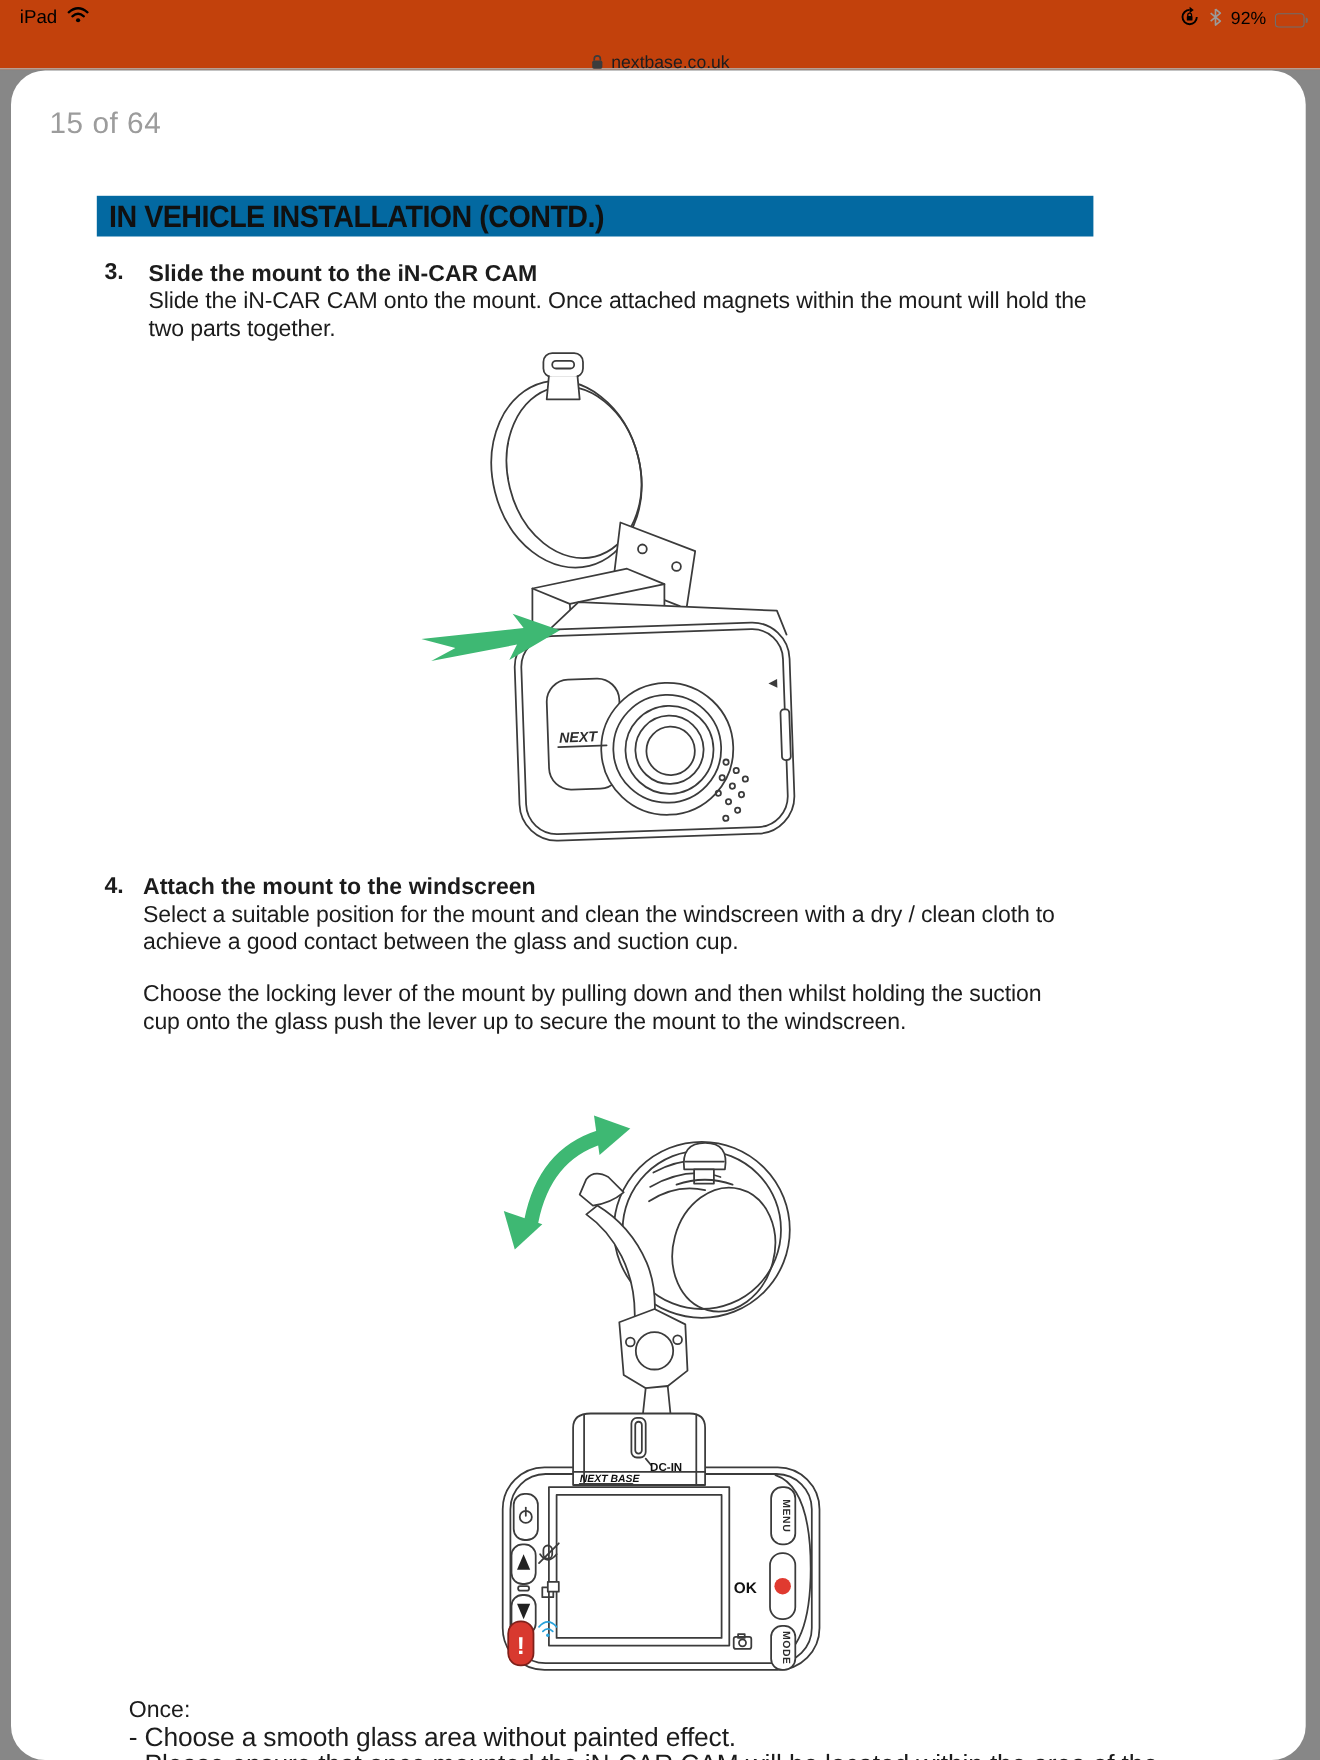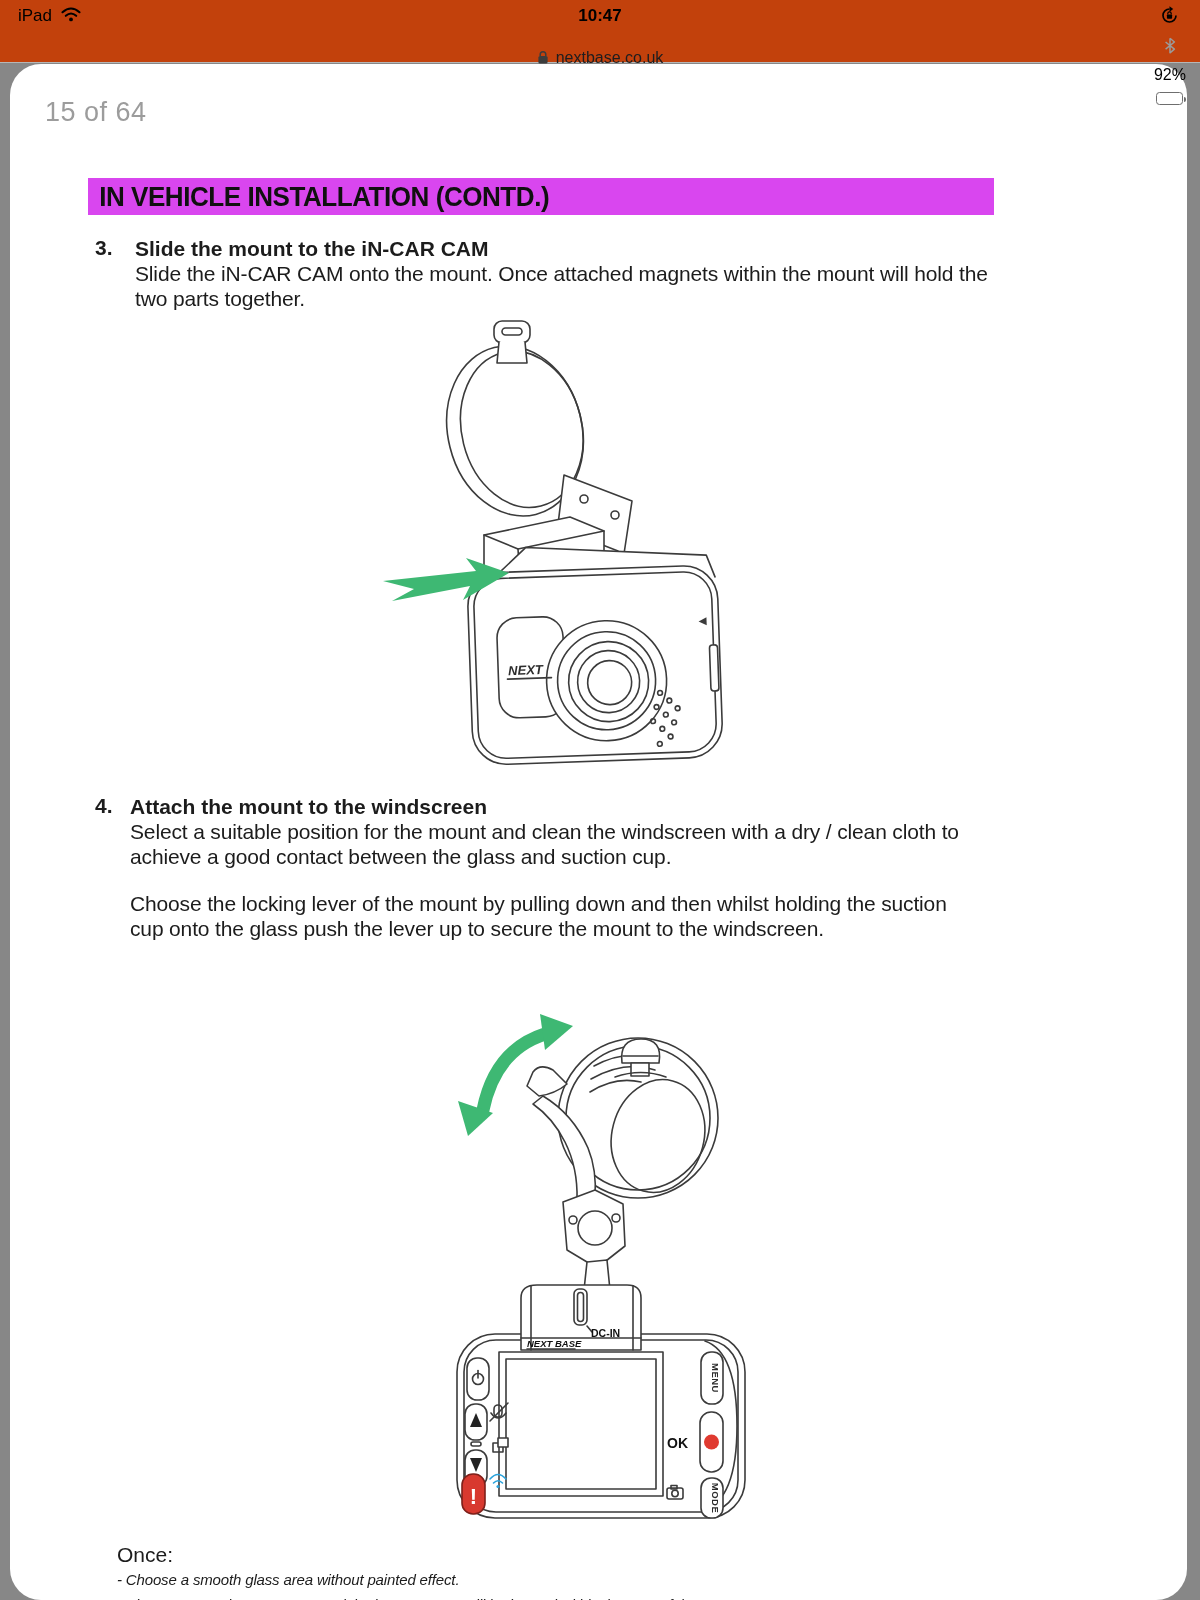--- a/index.html
+++ b/index.html
@@ -13,21 +13,21 @@
   .statusbar {
     position:absolute; top:0; left:0; width:1200px; height:63px;
     background:#c2410c; border-bottom:1px solid #b6b6b6; z-index:50;
   }
   .sb-left { position:absolute; left:18px; top:6px; display:flex; align-items:center; gap:9px; }
   .sb-device { font-size:17px; color:#000; }
   .sb-time {
     position:absolute; top:6px; left:0; width:100%; text-align:center;
     font-size:17px; font-weight:700; color:#000;
   }
-  .sb-right { position:absolute; right:14px; top:6px; display:flex; align-items:center; gap:8px;flex-direction:column; }
+  .sb-right { position:absolute; right:14px; top:6px; display:flex; align-items:center; gap:8px; }
   .sb-batt-pct { font-size:16px; color:#000; }
   .battery { position:relative; width:27px; height:13px; border:1px solid #6e6e6e; border-radius:3.5px; padding:1px; }
   .battery .fill { height:100%; width:88%; background:#000; border-radius:2px; }
   .battery .nub { position:absolute; right:-4px; top:3.5px; width:2.5px; height:5px; background:#6e6e6e; border-radius:0 2px 2px 0; }
   .sb-url {
     position:absolute; top:33px; left:0; width:100%; text-align:center;
     font-size:16px; color:#1d1d1f;margin-top:16px;
   }
   .sb-url .lockwrap { display:inline-block; vertical-align:-2px; margin-right:7px; }
   
@@ -36,58 +36,57 @@
     position:absolute; left:10px; top:0; width:1177px; height:1536px;
     background:#ffffff; overflow:hidden;border-radius:31px;
   }
   .page-indicator {
     position:absolute; left:35px; top:33px;
     font-size:27px; color:#9c9c9c; letter-spacing:0.5px;
   }
   .brand-logo { position:absolute; right:97px; top:47px; width:204px; height:42px; }
   .section-header {
     position:absolute; left:78px; top:114px; width:906px; height:37px;
-    background:#d946ef; overflow:hidden;
+    background:#0369a1; overflow:hidden;
   }
   .section-header span {
     display:inline-block; font-size:28px; font-weight:700; color:#101010;
     line-height:37px; padding-left:12px; letter-spacing:-0.5px;
     transform:scaleX(0.93); transform-origin:left center; white-space:nowrap;
   }
   .step { position:absolute; display:flex; color:#1c1c1c; }
   .step-num { width:40px; font-size:21px; font-weight:700; flex:none; }
   .step4 .step-num { width:35px; }
   .step-title { font-size:21px; font-weight:700; line-height:25px; white-space:pre; }
   .step-par { font-size:21px; line-height:25px; white-space:pre; letter-spacing:-0.15px; margin:0 0 22px 0; }
   .step-par:last-child { margin-bottom:0; }
   .step3 { left:85px; top:172px; }
   .step4 { left:85px; top:730px; }
   .figure { position:absolute; }
   .fig1 { left:368px; top:255px; width:352px; height:452px; }
   .fig2 { left:435px; top:942px; width:320px; height:515px; }
   .note-block { position:absolute; left:107px; top:1478px; color:#1c1c1c; }
   .note-label { font-size:21px; line-height:25px; white-space:pre; }
-  .note-line { font-size:15px; line-height:25px; white-space:pre; letter-spacing:-0.15px;font-style:italic; }
+  .note-line { font-size:24px; line-height:25px; white-space:pre; letter-spacing:-0.15px; }
   svg text { font-family:"Liberation Sans", sans-serif; }
 </style>
 </head>
 <body>
 
 <header class="statusbar">
   <div class="sb-left">
     <span class="sb-device">iPad</span>
     <span>
       <svg width="20" height="15" viewBox="0 0 20 15">
         <path d="M1.5 5.2 Q10 -2.2 18.5 5.2" fill="none" stroke="#000" stroke-width="2.1" stroke-linecap="round"></path>
         <path d="M4.8 8.8 Q10 4.2 15.2 8.8" fill="none" stroke="#000" stroke-width="2.1" stroke-linecap="round"></path>
         <circle cx="10" cy="12.4" r="1.9" fill="#000"></circle>
       </svg>
     </span>
   </div>
-  <div class="sb-time">10:47</div>
   <div class="sb-right">
     <span>
       <svg width="19" height="19" viewBox="0 0 19 19">
         <path d="M16 9.5 A6.5 6.5 0 1 1 9.5 3" fill="none" stroke="#000" stroke-width="1.7"></path>
         <polygon points="9.5,0.2 9.5,6 13.2,3.1" fill="#000"></polygon>
         <path d="M7.8 8.6 v-1 a1.7 1.7 0 0 1 3.4 0 v1" fill="none" stroke="#000" stroke-width="1.2"></path>
         <rect x="6.9" y="8.5" width="5.2" height="4.2" rx="0.8" fill="#000"></rect>
       </svg>
     </span>
     <span>

